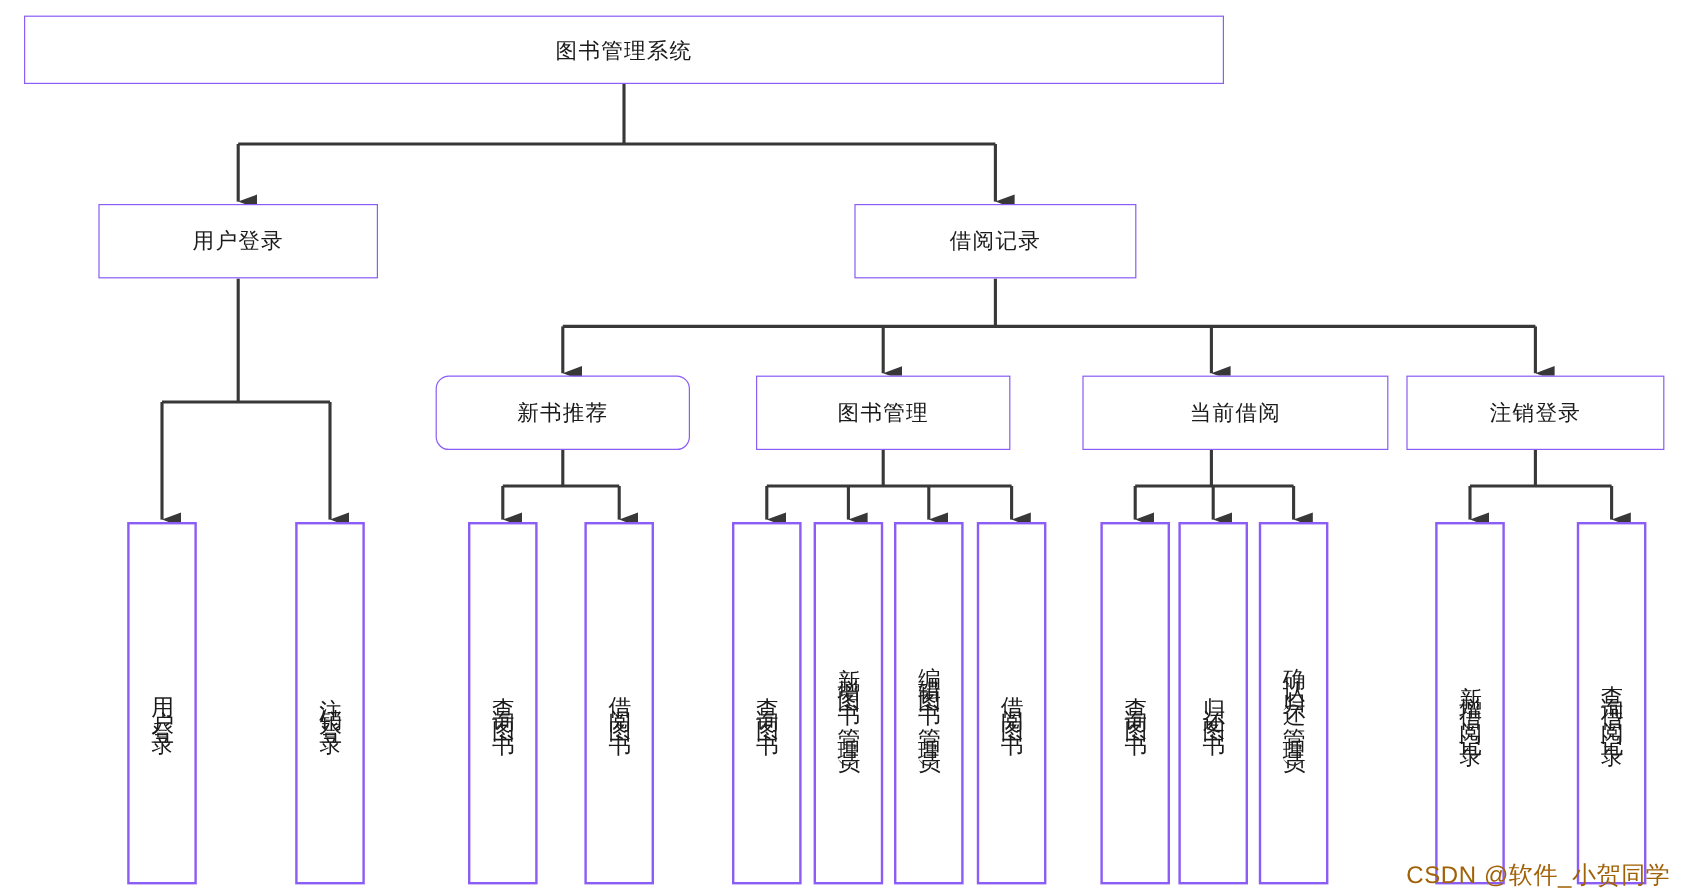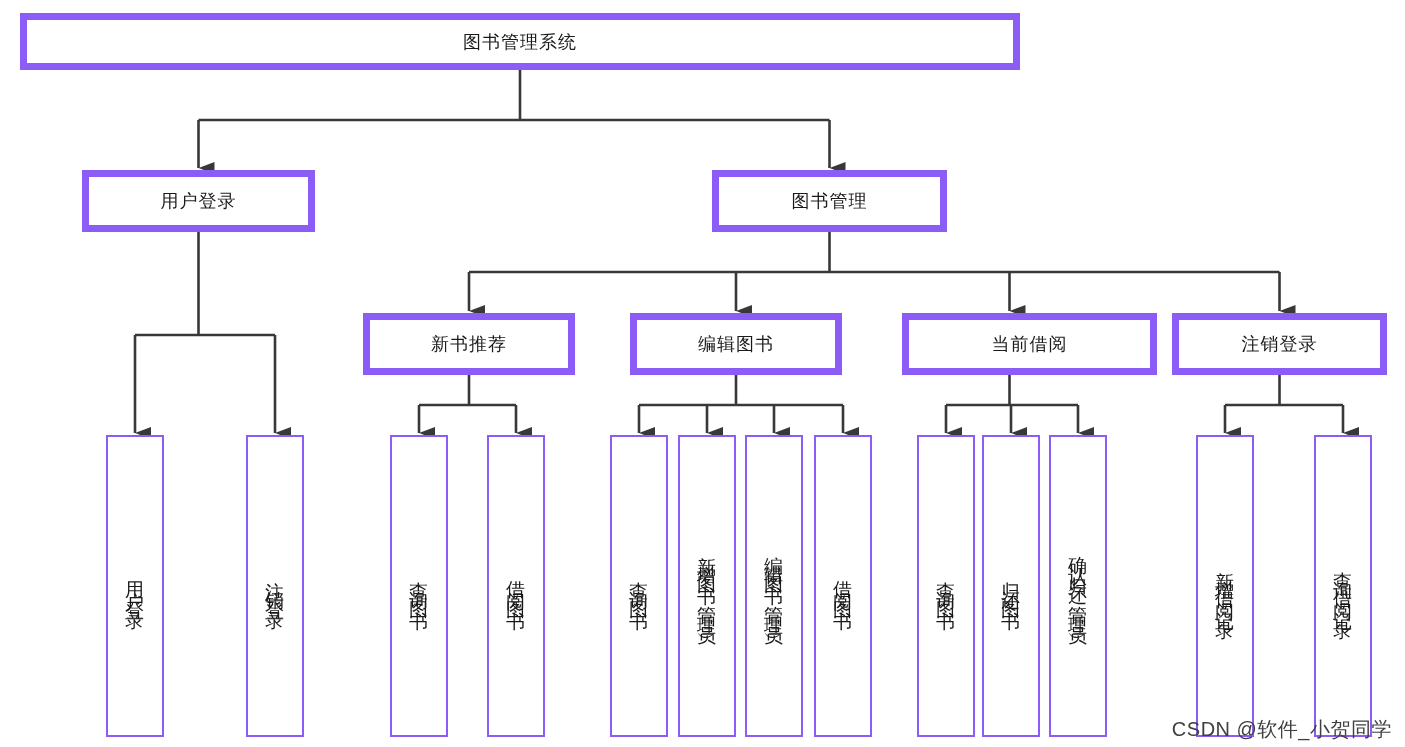--- a/index.html
+++ b/index.html
@@ -15,21 +15,21 @@
     background: #ffffff;
   }
   svg.connectors {
     position: absolute; left: 0; top: 0;
     width: 1405px; height: 747px;
     pointer-events: none;
   }
   .node {
     position: absolute;
     background: #ffffff;
-    border: 7px solid #8b5cf6;
+    border: 1px solid #8b5cf6;
     display: flex;
     align-items: center;
     justify-content: center;
     color: #1a1a1a;
     font-size: 18px;
     letter-spacing: 1px;
   }
   .node.leaf {
     border-width: 2.5px;
     width: 58px;
@@ -43,21 +43,21 @@
     letter-spacing: 10px;
     line-height: 1;
     color: #1a1a1a;
     white-space: nowrap;
   }
   .watermark {
     position: absolute;
     right: 13px;
     bottom: 4px;
     font-size: 20px;
-    color: #404040;
+    color: #a16207;
     letter-spacing: 0.5px;
     z-index: 5;
   }
 </style>
 </head>
 <body>
 
 <div class="stage">
 
   <svg class="connectors" viewBox="0 0 1405 747" xmlns="http://www.w3.org/2000/svg">
@@ -111,28 +111,28 @@
   </svg>
 
   <div class="node" style="left:20px; top:13px; width:1000px; height:57px;">
     <span>图书管理系统</span>
   </div>
 
   <div class="node" style="left:82px; top:170px; width:233px; height:62px;">
     <span>用户登录</span>
   </div>
   <div class="node" style="left:712px; top:170px; width:235px; height:62px;">
-    <span>图书管理</span>
+    <span>借阅记录</span>
   </div>
 
-  <div class="node" style="left:363px; top:313px; width:212px; height:62px;">
+  <div class="node" style="left:363px; top:313px; width:212px; height:62px;border-radius:11px;">
     <span>新书推荐</span>
   </div>
   <div class="node" style="left:630px; top:313px; width:212px; height:62px;">
-    <span>编辑图书</span>
+    <span>图书管理</span>
   </div>
   <div class="node" style="left:902px; top:313px; width:255px; height:62px;">
     <span>当前借阅</span>
   </div>
   <div class="node" style="left:1172px; top:313px; width:215px; height:62px;">
     <span>注销登录</span>
   </div>
 
   <div class="node leaf" style="left:106px;">
     <span>用户登录</span>

